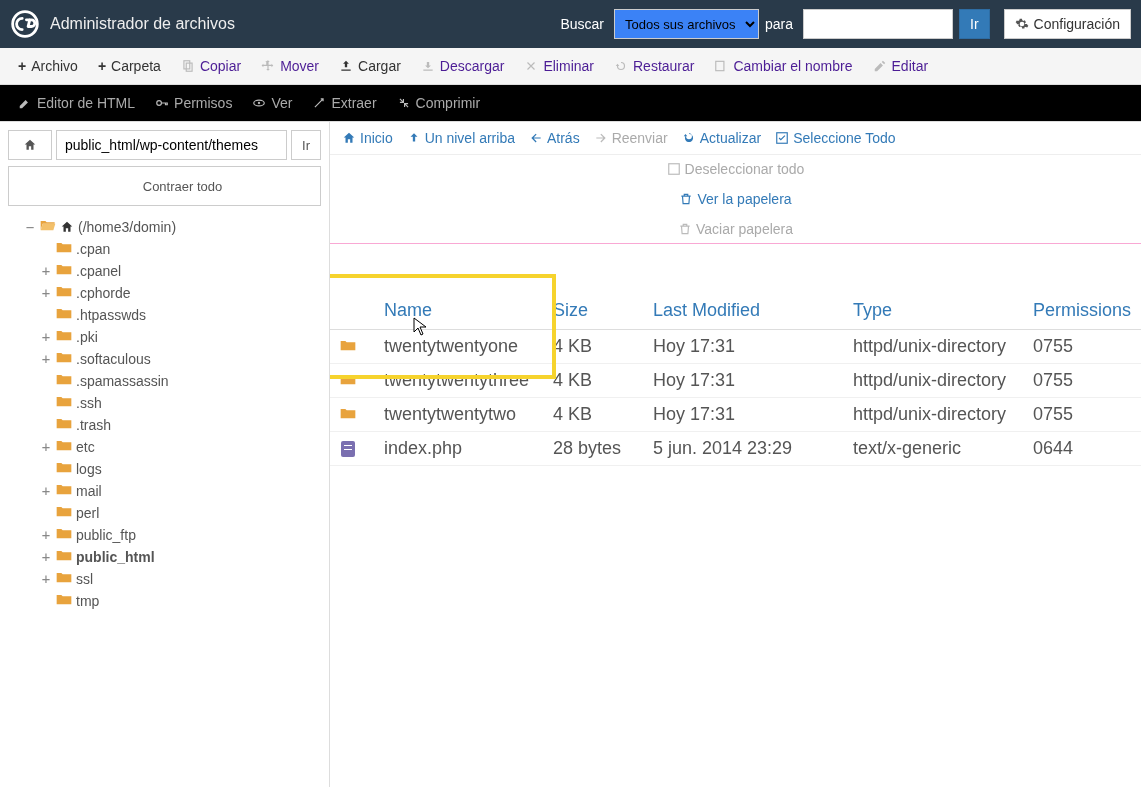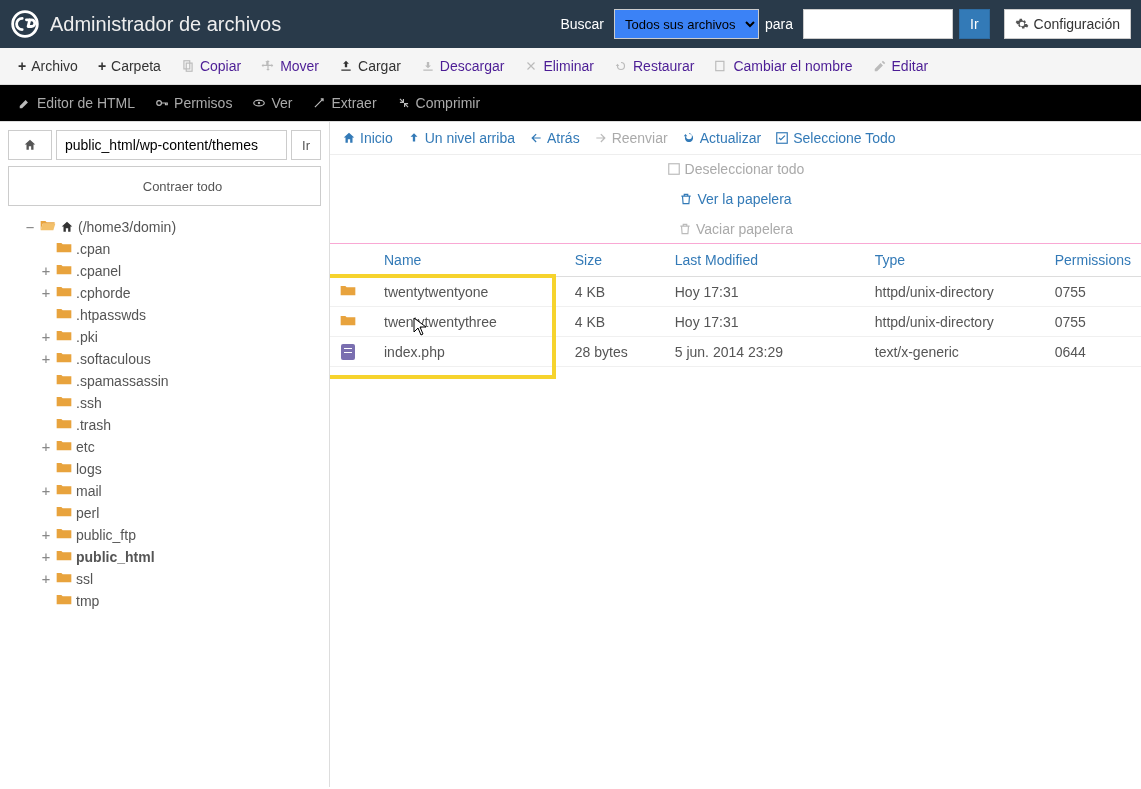--- a/index.html
+++ b/index.html
@@ -2,21 +2,21 @@
 <html><head>
 <meta charset="utf-8">
 <style>
 * { box-sizing: border-box; margin: 0; padding: 0; }
 body { font-family: "Helvetica Neue", Helvetica, Arial, sans-serif; font-size: 14px; color: #555; background: #fff; width: 1141px; height: 789px; overflow: hidden; }
 
 
 .topbar { background: #293a4a; height: 48px; display: flex; align-items: center; padding: 0 10px; color: #fff; }
 .topbar .logo { width: 30px; height: 30px; margin-right: 10px; display:flex; align-items:center; justify-content:center; }
 .topbar .logo svg { width: 28px; height: 28px; }
-.topbar .title { font-size: 20px; font-weight: 300; color: #eee; flex: 1; }
+.topbar .title { font-size: 16px; font-weight: 300; color: #eee; flex: 1; }
 .search-group { display: flex; align-items: center; gap: 6px; }
 .search-group .lbl { color: #fff; font-size: 14px; margin-right:4px;}
 .search-group select { height: 30px; background:#3b82f6; border:1px solid #ccc; font-size:13px; padding:0 6px;}
 .search-group input[type=text] { height: 30px; width: 150px; border:1px solid #ccc; padding:0 6px;}
 .btn { display:inline-flex; align-items:center; justify-content:center; height:30px; padding:0 10px; border:1px solid #ccc; background:#fff; cursor:pointer; font-size:14px; gap:5px;}
 .btn-go { background:#337ab7; color:#fff; border-color:#2e6da4;}
 .btn-settings { background:#fff; color:#333; margin-left:8px;}
 
 
 .toolbar { background:#f5f5f5; border-bottom:1px solid #ddd; display:flex; flex-wrap:wrap; align-items:center; padding:4px 8px; }
@@ -47,21 +47,21 @@
 .content-bar { display:flex; align-items:center; gap:14px; padding:8px 12px; border-bottom:1px solid #eee;}
 .content-bar .link { color:#337ab7; cursor:pointer; display:inline-flex; align-items:center; gap:4px; font-size:14px;}
 .content-bar .link.disabled { color:#aaa; cursor:default;}
 .content-bar2 { display:flex; align-items:center; gap:14px; padding:6px 12px; border-bottom:1px solid #f9a8d4;flex-direction:column;}
 .content-bar2 .link { font-size:14px; display:inline-flex; align-items:center; gap:4px; cursor:pointer;}
 .content-bar2 .disabled { color:#aaa;}
 .content-bar2 .blue { color:#337ab7;}
 
 
 .file-area { flex:1; position:relative; overflow:auto;}
-table.files { width:100%; border-collapse:collapse; font-size:14px;}
+table.files { width:100%; border-collapse:collapse; font-size:18px;margin-top:48px;}
 table.files thead th { text-align:left; padding:8px 10px; color:#337ab7; font-weight:400; border-bottom:1px solid #ddd; cursor:pointer;}
 table.files thead th.first { width:42px;}
 table.files tbody td { padding:6px 10px; border-bottom:1px solid #f0f0f0; color:#555;}
 .folder-ico { color:#e8a33d; margin-right:8px;}
 .file-ico { color:#7a6fb0; margin-right:8px; background:#7a6fb0; width:14px; height:16px; display:inline-block; vertical-align:middle; position:relative; border-radius:2px;}
 .file-ico::after { content:""; position:absolute; left:3px; right:3px; top:4px; border-top:1px solid #fff; }
 .file-ico::before { content:""; position:absolute; left:3px; right:3px; top:8px; border-top:1px solid #fff; }
 
 .highlight-box { position:absolute; border:4px solid #f6d32d; pointer-events:none;}
 .cursor-arrow { position:absolute; width:16px; height:20px; pointer-events:none; z-index:50;}
@@ -520,20 +520,30 @@
               <td style="text-align: center;"><span class="iconfolder folder-ico"><svg width="18" height="15" viewBox="0 0 24 20">
                     <path d="M1 4h7l2 2h13v12H1z" fill="#e8a33d"></path>
                   </svg></span></td>
               <td>twentytwentythree</td>
               <td>4 KB</td>
               <td>Hoy 17:31</td>
               <td>httpd/unix-directory</td>
               <td>0755</td>
             </tr>
             <tr>
+              <td style="text-align: center;"><span class="iconfolder folder-ico"><svg width="18" height="15" viewBox="0 0 24 20">
+                    <path d="M1 4h7l2 2h13v12H1z" fill="#e8a33d"></path>
+                  </svg></span></td>
+              <td>twentytwentytwo</td>
+              <td>4 KB</td>
+              <td>Hoy 17:31</td>
+              <td>httpd/unix-directory</td>
+              <td>0755</td>
+            </tr>
+            <tr>
               <td style="text-align: center;"><span class="file-ico"></span></td>
               <td>index.php</td>
               <td>28 bytes</td>
               <td>5 jun. 2014 23:29</td>
               <td>text/x-generic</td>
               <td>0644</td>
             </tr>
           </tbody>
       </table>
       <div class="highlight-box" style="left:-27px; top:30px; width:253px; height:105px;"></div>

